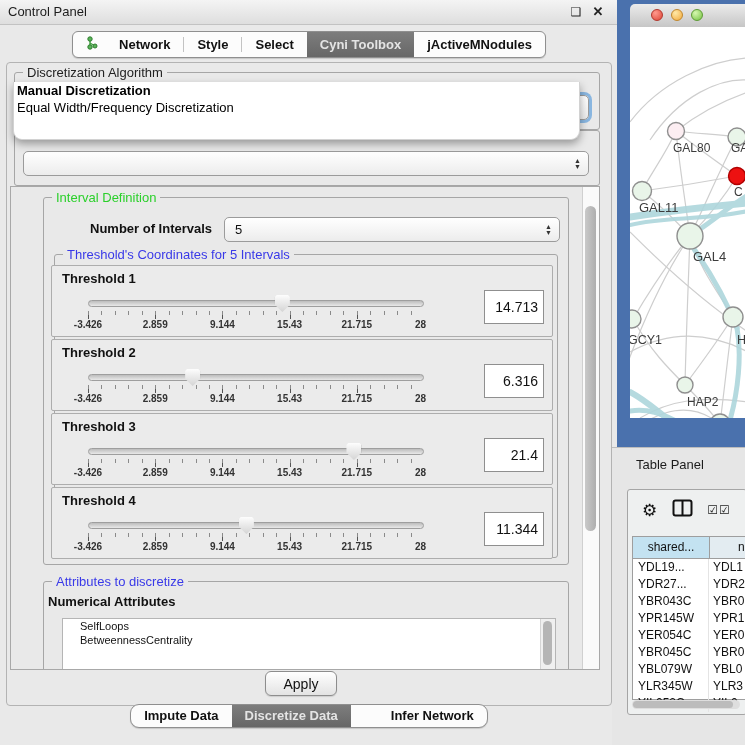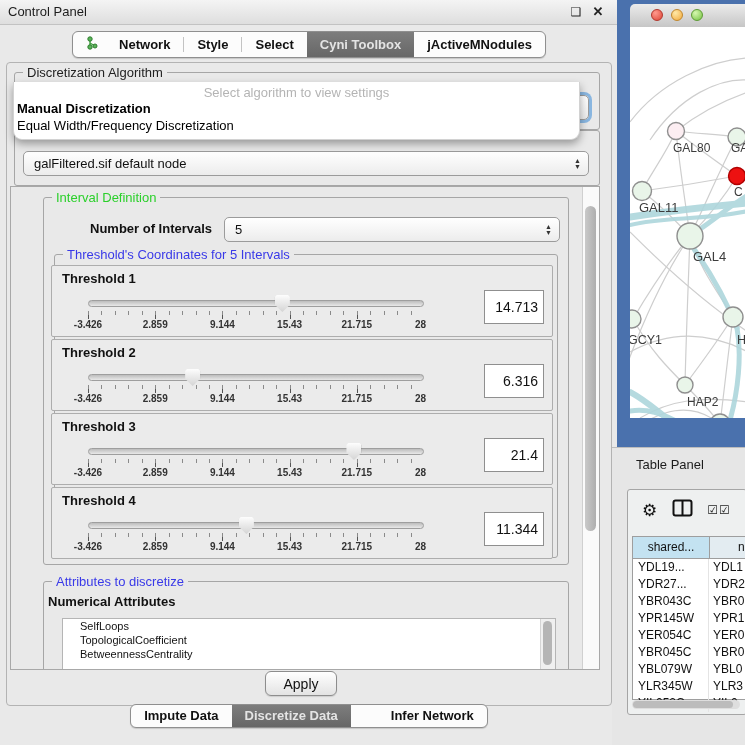--- a/index.html
+++ b/index.html
@@ -173,27 +173,25 @@
 <div class="groupbox" style="left:14px;top:72px;width:584px;height:56px;">
   <span class="gtitle">Discretization Algorithm</span>
   <div class="combo focusring" style="left:8px;top:22px;width:566px;">
     <span class="stepper">▲<br>▼</span>
   </div>
 </div>
 
 <div class="groupbox" style="left:14px;top:130px;width:584px;height:54px;">
   <span class="gtitle">Table Data</span>
   <div class="combo" style="left:8px;top:20px;width:566px;">
-    <span>galFiltered.sif default node</span>
     <span class="stepper">▲<br>▼</span>
   </div>
 </div>
 
 <div class="popup">
-  <div class="hint">Select algorithm to view settings</div>
   <div class="item bold">Manual Discretization</div>
   <div class="item">Equal Width/Frequency Discretization</div>
 </div>
 
 <div class="scrollarea">
 
   <div class="groupbox" style="left:32px;top:10px;width:524px;height:366px;">
     <span class="gtitle green">Interval Definition</span>
 
     <span style="position:absolute;left:46px;top:23px;font-size:13px;font-weight:bold;color:#111;">Number of Intervals</span>
@@ -277,37 +275,36 @@
         <div class="valbox">11.344</div>
       </div>
     </div>
   </div>
 
   <div class="groupbox" style="left:32px;top:394px;width:524px;height:110px;">
     <span class="gtitle blue">Attributes to discretize</span>
     <span style="position:absolute;left:4px;top:12px;font-size:13px;font-weight:bold;color:#111;">Numerical Attributes</span>
     <div class="attr-list">
       <div class="row">SelfLoops</div>
-      <div class="row">TopologicalCoefficient</div>
       <div class="row">BetweennessCentrality</div>
       <div class="sb">
           <div class="thumb"></div>
         </div>
     </div>
   </div>
 
   <div class="vscroll">
       <div class="thumb"></div>
     </div>
 </div>
 
 <button class="apply-btn">Apply</button>
 
 <div class="tabbar bottom">
-  <div class="tabgroup" style="height:22px;">
+  <div class="tabgroup" style="height:22px;border-radius:9px;">
     <div class="tab" style="line-height:22px;">
         <span>Impute Data</span>
       </div>
     <div class="tab selected" style="line-height:22px;">
         <span>Discretize Data</span>
       </div>
     <div class="tab" style="line-height:22px;padding-left:40px;">
         <span>Infer Network</span>
       </div>
   </div>

